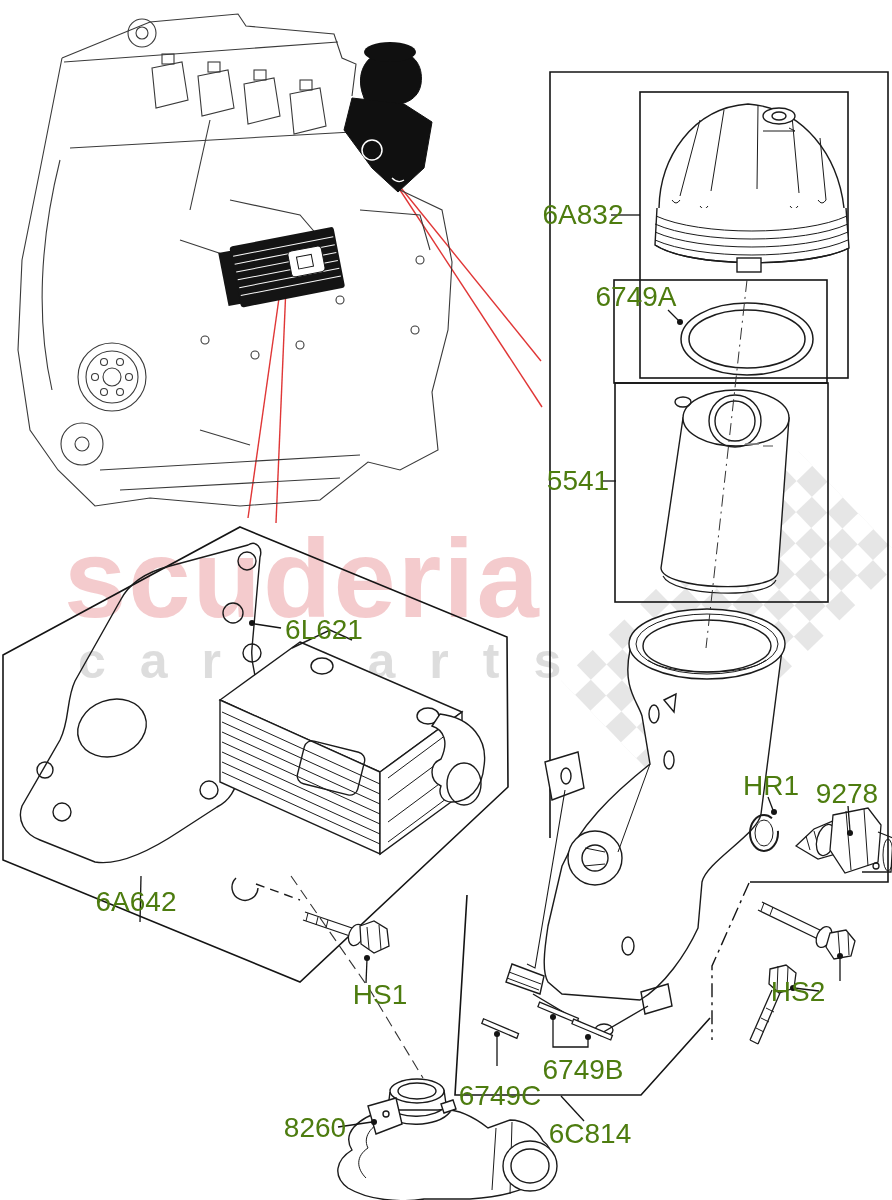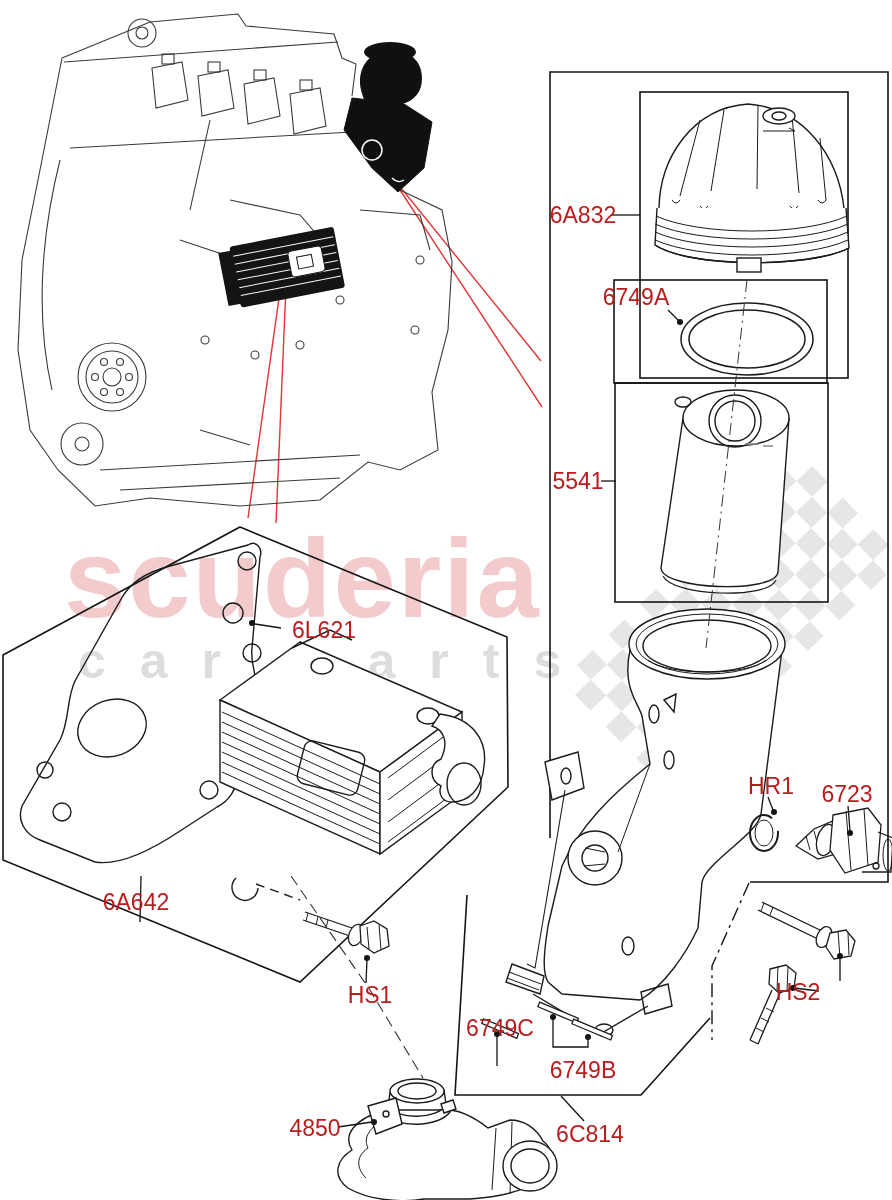--- a/index.html
+++ b/index.html
@@ -6,21 +6,21 @@
   #stage{position:relative;width:892px;height:1200px;background:#ffffff;overflow:hidden;
          font-family:"Liberation Sans",sans-serif;}
   
   #wm-brand{position:absolute;left:64px;top:514px;font-size:112px;font-weight:bold;
             letter-spacing:2px;color:rgba(214,62,72,0.27);z-index:1;white-space:nowrap;}
   #wm-tagline{position:absolute;left:78px;top:632px;font-size:50px;font-weight:bold;
               letter-spacing:34px;color:rgba(180,180,180,0.45);z-index:1;white-space:nowrap;}
   
   #art{position:absolute;left:0;top:0;z-index:2;}
   
-  .lbl{position:absolute;transform:translate(-50%,-50%);font-size:23px;color:#b91c1c;
+  .lbl{position:absolute;transform:translate(-50%,-50%);font-size:28px;color:#4d7c0f;
        z-index:3;white-space:nowrap;}
 </style>
 </head>
 <body>
 
 <div id="stage">
 
   <div id="wm-brand">scuderia</div>
   <div id="wm-tagline">car parts</div>
 
@@ -343,21 +343,21 @@
         <circle cx="374" cy="1122" r="3"></circle>
       </g>
     </g>
   </svg>
 
   <div class="lbl" style="left:583px;top:215px">6A832</div>
   <div class="lbl" style="left:636px;top:297px">6749A</div>
   <div class="lbl" style="left:578px;top:481px">5541</div>
   <div class="lbl" style="left:324px;top:630px">6L621</div>
   <div class="lbl" style="left:136px;top:902px">6A642</div>
-  <div class="lbl" style="left:370px;top:995px">HS1</div>
+  <div class="lbl" style="left:380px;top:995px">HS1</div>
   <div class="lbl" style="left:771px;top:786px">HR1</div>
-  <div class="lbl" style="left:847px;top:794px">6723</div>
+  <div class="lbl" style="left:847px;top:794px">9278</div>
   <div class="lbl" style="left:798px;top:992px">HS2</div>
-  <div class="lbl" style="left:500px;top:1028px">6749C</div>
+  <div class="lbl" style="left:500px;top:1096px">6749C</div>
   <div class="lbl" style="left:583px;top:1070px">6749B</div>
   <div class="lbl" style="left:590px;top:1134px">6C814</div>
-  <div class="lbl" style="left:315px;top:1128px">4850</div>
+  <div class="lbl" style="left:315px;top:1128px">8260</div>
 </div>
 
 </body></html>

